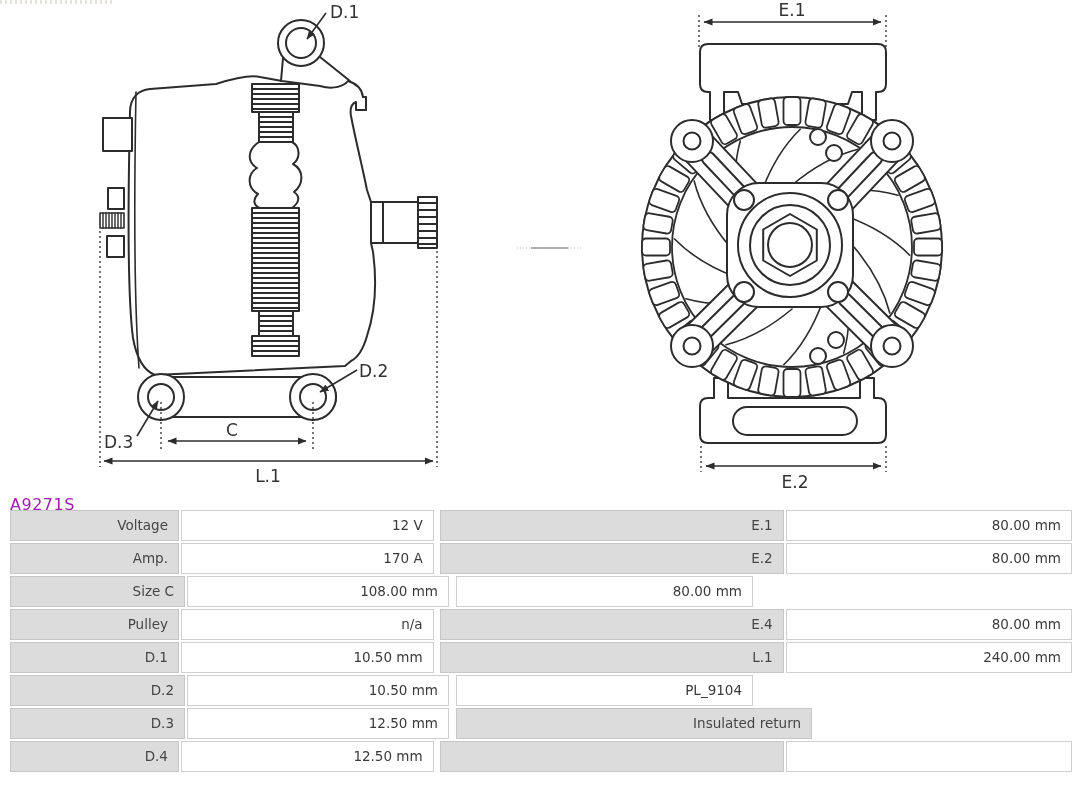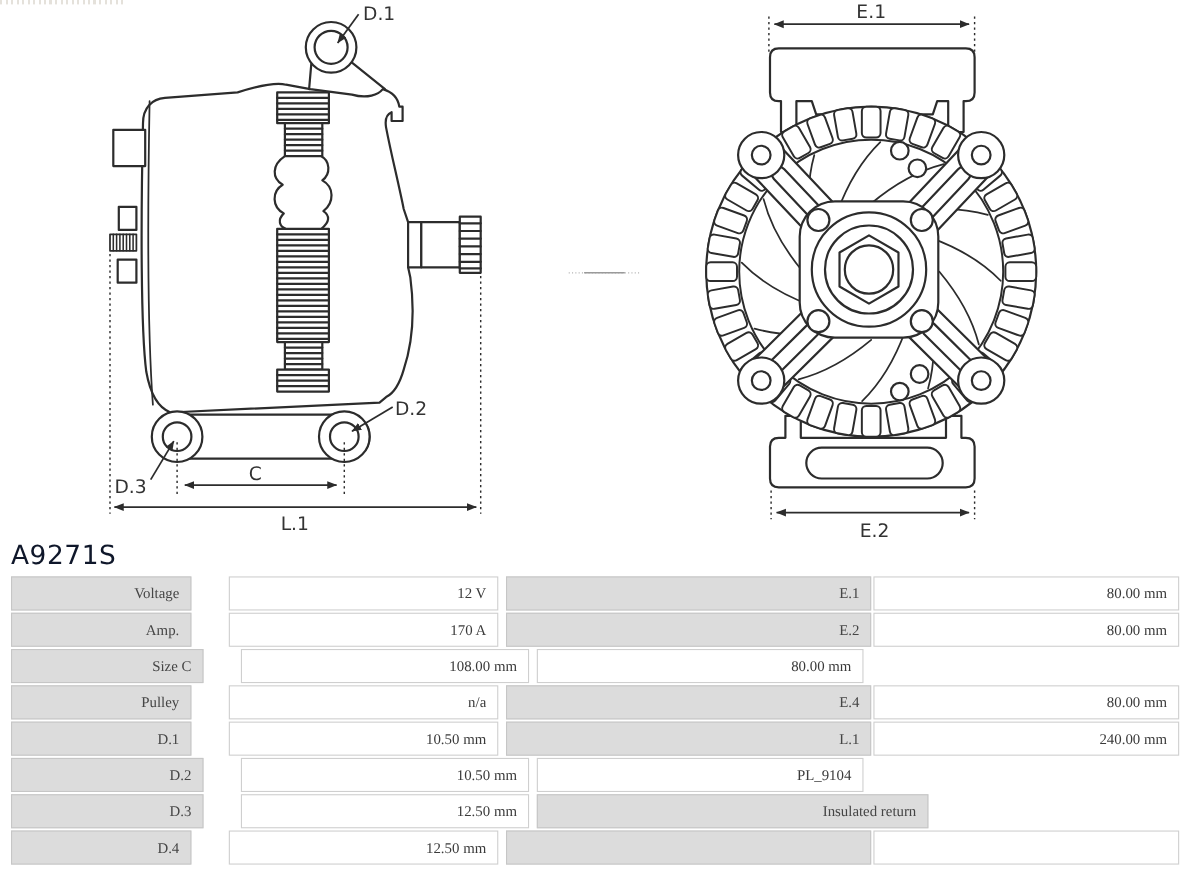--- a/index.html
+++ b/index.html
@@ -10,32 +10,32 @@
   }
   .corner-artifact{
     position:absolute;left:0;top:0;width:112px;height:4px;
     background:repeating-linear-gradient(90deg,#cfc9bd 0 2px,#ffffff 2px 5px);
     opacity:.55;
   }
   .drawing-area{position:absolute;left:0;top:0;width:1080px;height:492px;}
   svg text{font-family:"DejaVu Sans","Liberation Sans",sans-serif;fill:#333;}
   .part-number{
     position:absolute;left:10px;top:492px;height:26px;line-height:26px;
-    font-size:24px;letter-spacing:.5px;color:#0f172a;font-weight:400;
+    font-size:16px;letter-spacing:.5px;color:#a21caf;font-weight:400;
   }
-  .spec-table{position:absolute;left:10px;top:524px;width:1062px;font-family:Liberation Serif, serif;}
+  .spec-table{position:absolute;left:10px;top:510px;width:1062px;}
   .spec-row{display:flex;margin-bottom:2px;height:31px;}
   .cell{
     box-sizing:border-box;height:31px;line-height:29px;font-size:13.5px;
     text-align:right;padding-right:10px;white-space:nowrap;overflow:hidden;
   }
   .cell.lbl{background:#dcdcdc;border:1px solid #c6c6c6;color:#454545;}
   .cell.val{background:#ffffff;border:1px solid #cfcfcf;color:#3a3a3a;}
   .w-ll{width:175px;margin-right:2px;}
-  .w-lv{width:262px;margin-left:32px;}
+  .w-lv{width:262px;}
   .gap{width:7px;height:31px;}
   .w-rl{width:356px;margin-right:2px;}
   .w-rv{width:297px;}
 </style>
 </head>
 <body>
 
 <div class="corner-artifact"></div>
 
 <div class="drawing-area">

